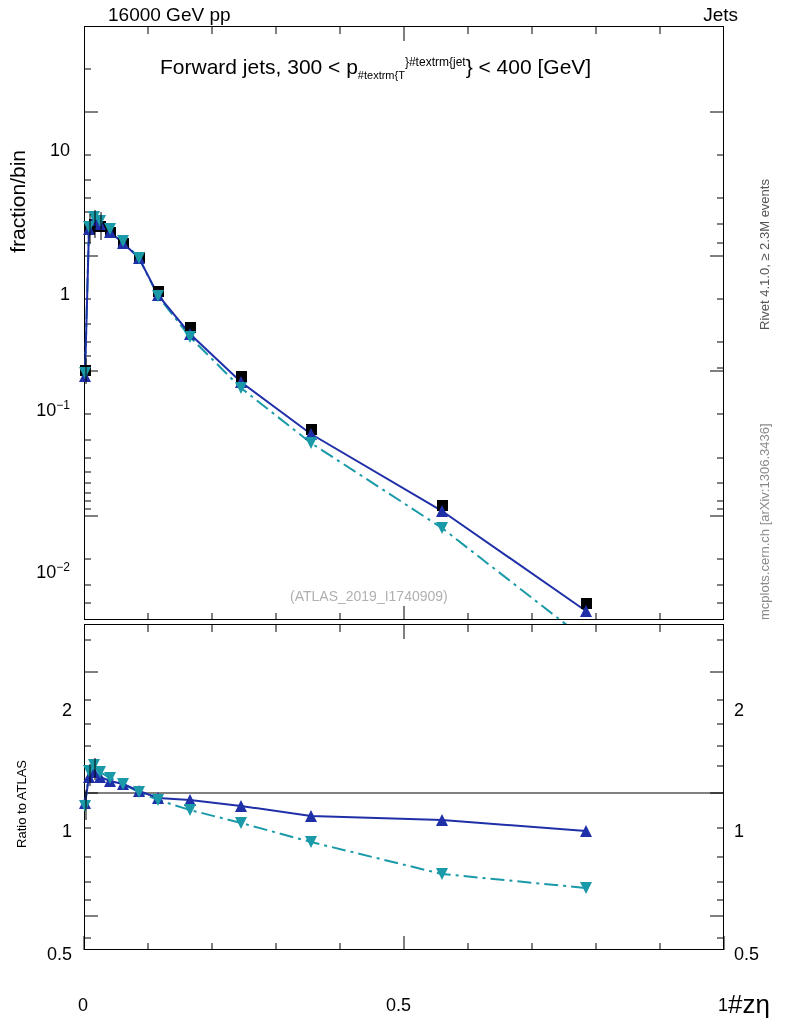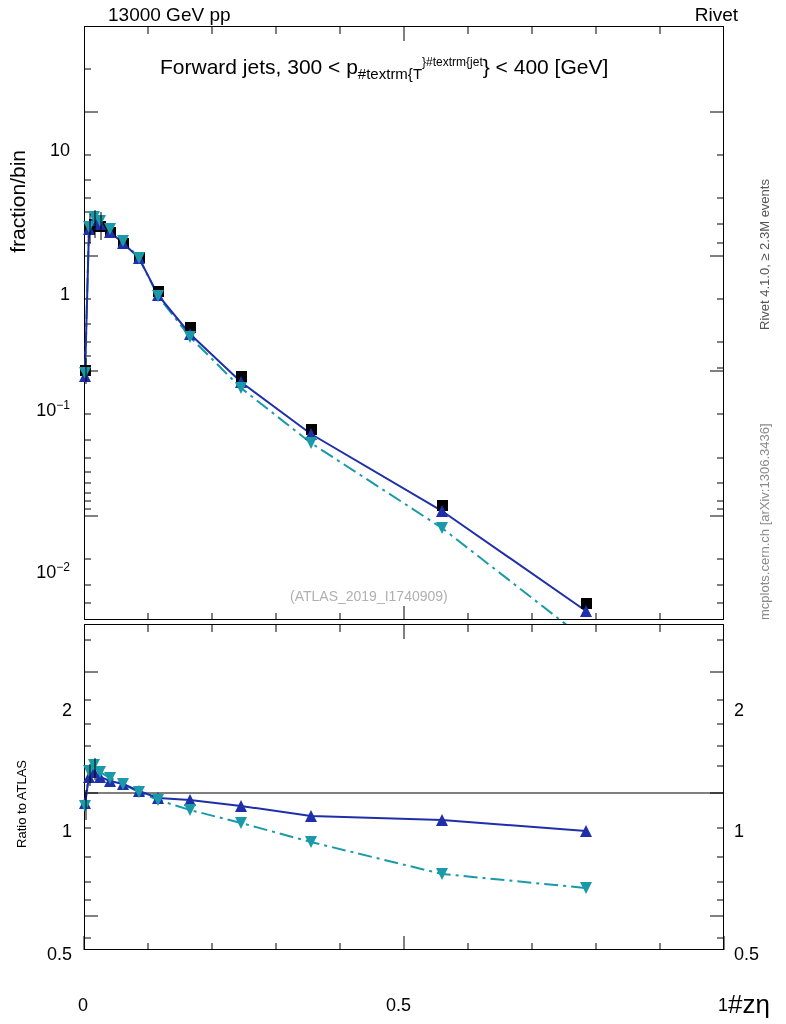--- a/index.html
+++ b/index.html
@@ -51,21 +51,21 @@
   .tl-r{text-align:right;}
 
   
   .pw{font-size:18px;}
   .pw sup{font-size:12px;vertical-align:super;}
 
   
   #plot-title{
     position:absolute;left:160px;top:55px;font-size:21px;white-space:nowrap;
   }
-  #plot-title .sub{font-size:15px;vertical-align:sub;}
+  #plot-title .sub{font-size:11px;vertical-align:sub;}
   #plot-title .sup{font-size:12px;vertical-align:super;text-align:center;}
 
   
   #legend{position:absolute;left:180px;top:478px;font-size:16px;}
   .leg-row{height:26px;display:flex;align-items:center;}
   .leg-sym{width:64px;height:20px;position:relative;margin-right:8px;}
   .leg-txt{font-size:16px;}
 
   
   .sq{position:absolute;left:22px;top:4px;width:12px;height:12px;background:#000;}
@@ -81,22 +81,22 @@
 
   #watermark{position:absolute;left:290px;top:588px;font-size:14px;color:#b0b0b0;}
 
   svg{position:absolute;left:0;top:0;overflow:visible;}
 </style>
 </head>
 <body>
 
 <div class="root">
 
-  <div class="abs hdr nowrap" id="hdr-left">13000 GeV pp</div>
-  <div class="abs hdr nowrap" id="hdr-right">Rivet</div>
+  <div class="abs hdr nowrap" id="hdr-left">16000 GeV pp</div>
+  <div class="abs hdr nowrap" id="hdr-right">Jets</div>
 
   <div class="vert blk" style="left:757px;top:330px;">Rivet 4.1.0,  ≥ 2.3M events</div>
   <div class="vert" style="left:757px;top:620px;">mcplots.cern.ch [arXiv:1306.3436]</div>
 
   <div id="ylabel-main">fraction/bin</div>
   <div id="ylabel-ratio">Ratio to ATLAS</div>
   <div class="abs" id="xlabel">#zη</div>
 
   <div class="frame" id="main-frame"></div>
 

